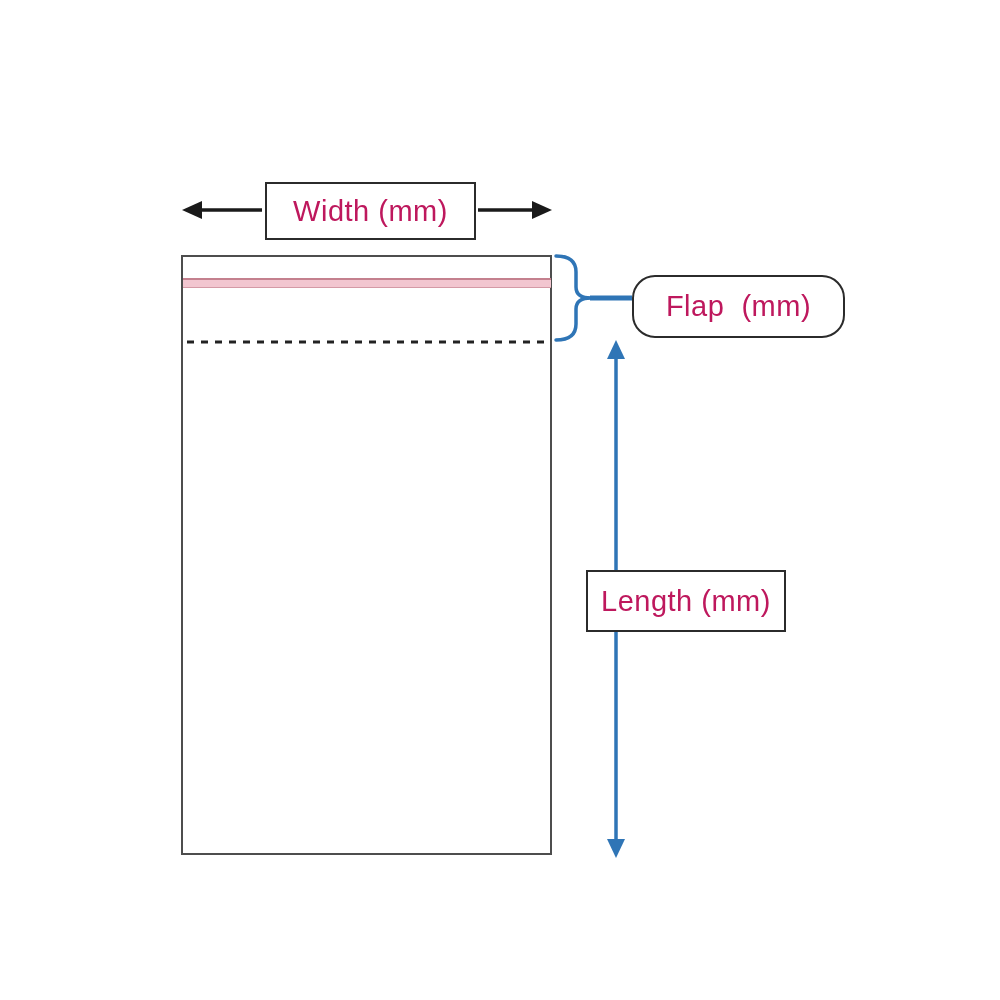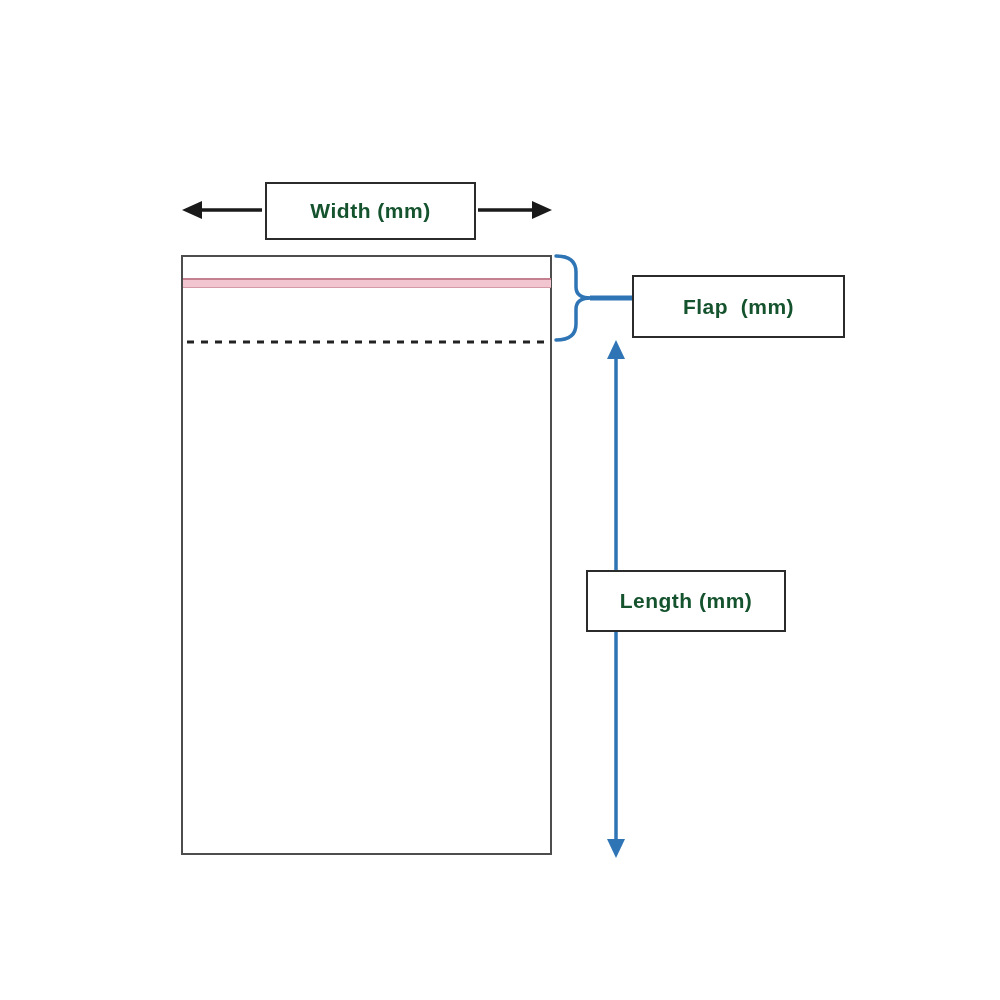--- a/index.html
+++ b/index.html
@@ -44,38 +44,39 @@
     height: 1000px;
   }
   .label-box {
     position: absolute;
     background: #ffffff;
     border: 2px solid #2b2b2b;
     box-sizing: border-box;
     display: flex;
     align-items: center;
     justify-content: center;
-    font-weight: bold;
-    color: #14532d;
-    font-size: 21px;
+    font-weight: normal;
+    color: #be185d;
+    font-size: 29px;
     letter-spacing: 0.5px;
     white-space: pre;
     z-index: 5;
   }
   .width-box {
     left: 265px;
     top: 182px;
     width: 211px;
     height: 58px;
   }
   .flap-box {
     left: 632px;
     top: 275px;
     width: 213px;
     height: 63px;
+    border-radius: 23px;
   }
   .length-box {
     left: 586px;
     top: 570px;
     width: 200px;
     height: 62px;
   }
 </style>
 </head>
 <body>

